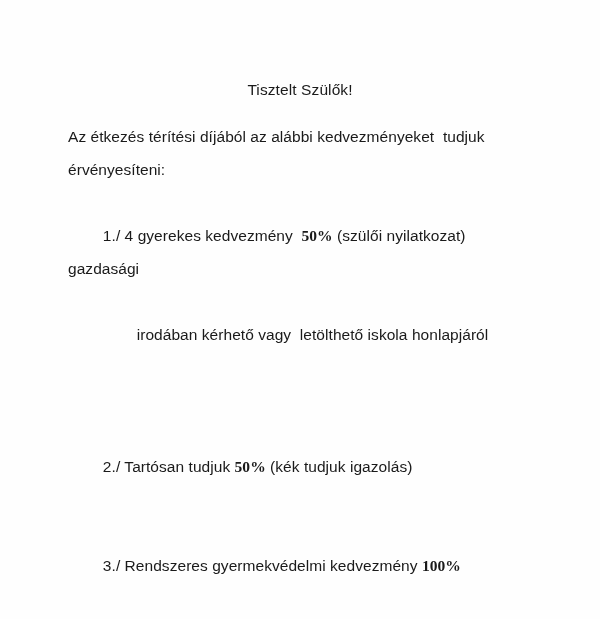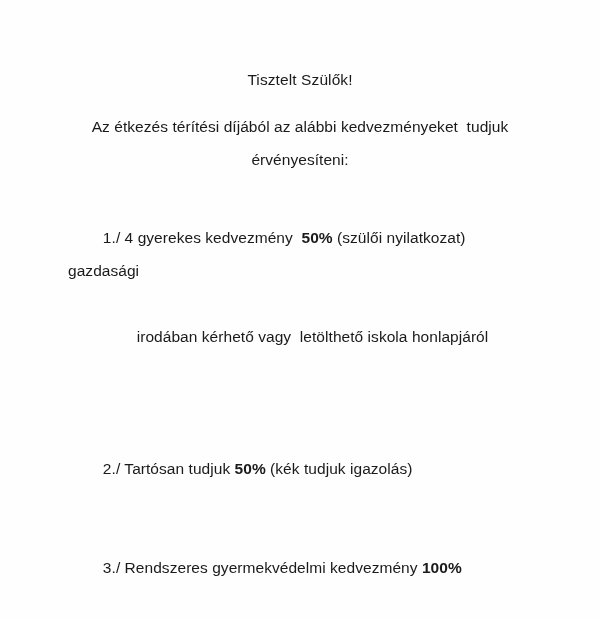--- a/index.html
+++ b/index.html
@@ -23,33 +23,32 @@
   .doc-body {
     position: absolute;
     left: 68px;
     top: 0;
     width: 464px;
   }
   .doc-title {
     text-align: center;
     font-size: 15.5px;
     line-height: 20px;
-    margin: 0;
+    margin: 10px;
     padding-top: 70px;
     font-weight: 400;
     letter-spacing: 0.1px;
   }
   .para {
     font-size: 15.5px;
     line-height: 33px;
-    margin: 12px;
+    margin: 0;
     font-weight: 400;
     letter-spacing: 0.05px;
     white-space: pre-wrap;
-    text-align: center;
   }
   .para-intro {
     margin-top: 20px;
   }
   .list {
     list-style: none;
     margin: 0;
     padding: 0;
   }
   .list-item {
@@ -59,20 +58,21 @@
     letter-spacing: 0.05px;
     white-space: pre-wrap;
   }
   .list-item-sub {
     display: block;
     padding-left: 25px;
     text-align: center;
   }
   b, .bold {
     font-weight: 700;
+    font-family: Liberation Serif, serif;
   }
 </style>
 </head>
 <body>
 
 <div class="page">
   <div class="doc-body">
 
     <h1 class="doc-title">Tisztelt Szülők!</h1>
 

